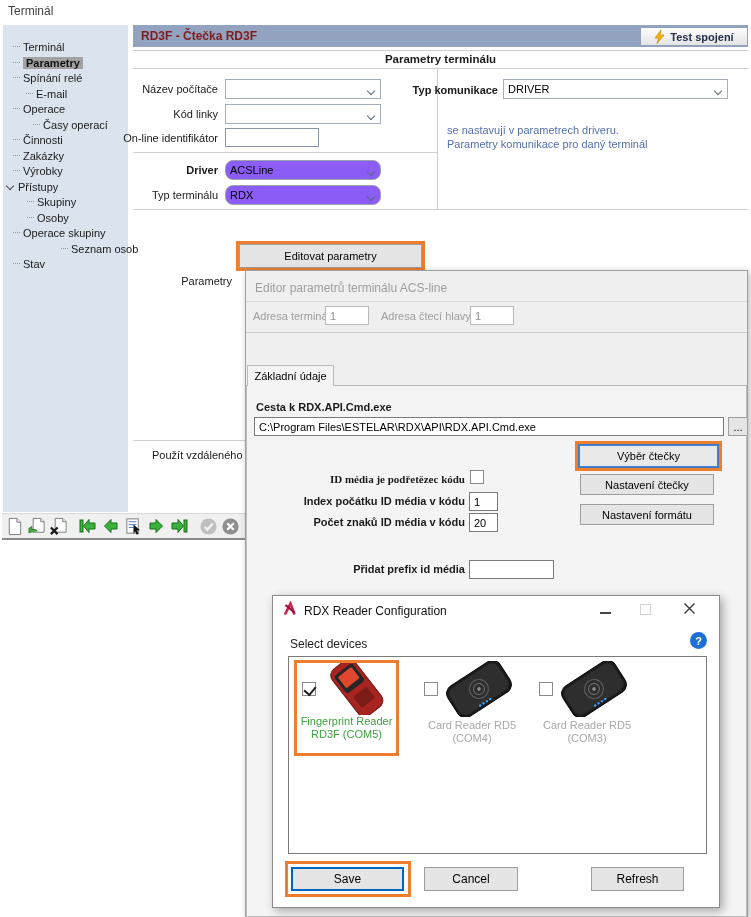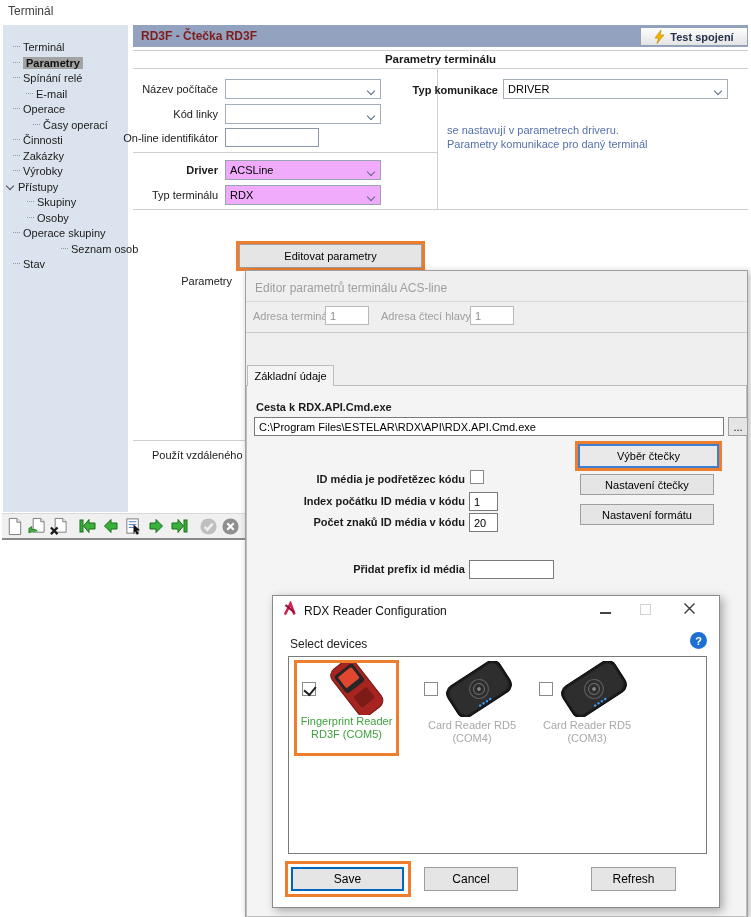--- a/index.html
+++ b/index.html
@@ -21,21 +21,21 @@
   .expv{width:5px;height:5px;border-right:1.5px solid #4a4a4a;border-bottom:1.5px solid #4a4a4a;
         transform:rotate(45deg);margin:0 5px 3px 4px;}
   
   .hdrbar{background:#92a2bf;}
   .hdrtitle{color:#7f1d1d;font-weight:bold;font-size:12px;}
   .testbtn{background:linear-gradient(#fdfdfd,#e4e4e4);border:1px solid #93a1b8;display:flex;
            align-items:center;justify-content:center;gap:5px;font-weight:bold;color:#25304a;font-size:11px;cursor:pointer;}
   
   .combo{background:#fff;border:1px solid #a3aeba;display:flex;align-items:center;padding:0 4px;position:absolute;box-sizing:border-box;font-size:11px;}
   .combo .chev{position:absolute;right:6px;top:8px;width:5px;height:5px;border-left:1px solid #55677f;border-bottom:1px solid #55677f;transform:rotate(-45deg);}
-  .gcombo{background:#f0abfc;border-color:#9aa4af;}
+  .gcombo{background:#8b5cf6;border-color:#9aa4af;border-radius:8px;}
   .tfield{background:#fff;border:1px solid #8a98a8;display:flex;align-items:center;padding:0 4px;position:absolute;box-sizing:border-box;font-size:11px;}
   .dfield{border-color:#b9b9b9;color:#8f8f8f;}
   .btn{background:#e5e5e5;border:1px solid #9e9e9e;display:flex;align-items:center;justify-content:center;
        font-size:11px;font-family:inherit;cursor:pointer;position:absolute;box-sizing:border-box;}
   .focusbtn{border:2px solid #3c7fd0;background:#e9e9e9;}
   .hl{border:3px solid #ee7d2d;position:absolute;box-sizing:border-box;}
   .cb{background:#fff;border:1px solid #8a8a8a;position:absolute;box-sizing:border-box;}
   .cb.checked::after{content:"";position:absolute;left:2.5px;top:1px;width:6px;height:9px;
        border-right:2px solid #222;border-bottom:2px solid #222;transform:rotate(40deg);}
   .note{color:#5470ad;font-size:11px;line-height:14px;}
@@ -267,21 +267,21 @@
   <div class="a tabpage" style="left:246px;top:385px;width:501px;height:532px;"></div>
   <div class="a tab" style="left:247px;top:365px;width:87px;height:21px;">Základní údaje</div>
 
   <div class="a lbl b" style="left:256px;top:401px;">Cesta k RDX.API.Cmd.exe</div>
   <div class="tfield" style="left:254px;top:417px;width:470px;height:19px;border-color:#7a7a7a;">C:\Program Files\ESTELAR\RDX\API\RDX.API.Cmd.exe</div>
   <button class="btn" style="left:728px;top:417px;width:20px;height:19px;">...</button>
 
   <div class="hl" style="left:575px;top:441px;width:147px;height:30px;"></div>
   <button class="btn focusbtn" style="left:578px;top:444px;width:141px;height:24px;">Výběr čtečky</button>
 
-  <div class="a lbl b r" style="left:230px;top:473px;width:235px;">ID média je podřetězec kódu</div>
+  <div class="a lbl b r" style="left:230px;top:473px;width:235px;font-family:Liberation Serif, serif;">ID média je podřetězec kódu</div>
   <div class="cb" style="left:470px;top:470px;width:14px;height:14px;"></div>
   <button class="btn" style="left:580px;top:474px;width:134px;height:21px;">Nastavení čtečky</button>
 
   <div class="a lbl b r" style="left:180px;top:495px;width:285px;">Index počátku ID média v kódu</div>
   <div class="tfield" style="left:469px;top:492px;width:29px;height:19px;border-color:#7a7a7a;">1</div>
   <button class="btn" style="left:580px;top:504px;width:134px;height:21px;">Nastavení formátu</button>
 
   <div class="a lbl b r" style="left:180px;top:516px;width:285px;">Počet znaků ID média v kódu</div>
   <div class="tfield" style="left:469px;top:513px;width:29px;height:19px;border-color:#7a7a7a;">20</div>
 
@@ -354,15 +354,15 @@
     </g>
   </svg>
   <div class="a devlbl dim" style="left:534px;top:719px;width:106px;">
     <div>Card Reader RD5</div>
     <div>(COM3)</div>
   </div>
 
   <div class="hl" style="left:285px;top:861px;width:126px;height:36px;"></div>
   <button class="btn" style="left:291px;top:867px;width:113px;height:24px;border:2px solid #0067c0;font-size:12px;">Save</button>
   <button class="btn" style="left:424px;top:867px;width:94px;height:24px;font-size:12px;">Cancel</button>
-  <button class="btn" style="left:591px;top:867px;width:85px;height:24px;font-size:12px;">Refresh</button>
+  <button class="btn" style="left:591px;top:867px;width:93px;height:24px;font-size:12px;">Refresh</button>
 
 </div>
 
 </body></html>

